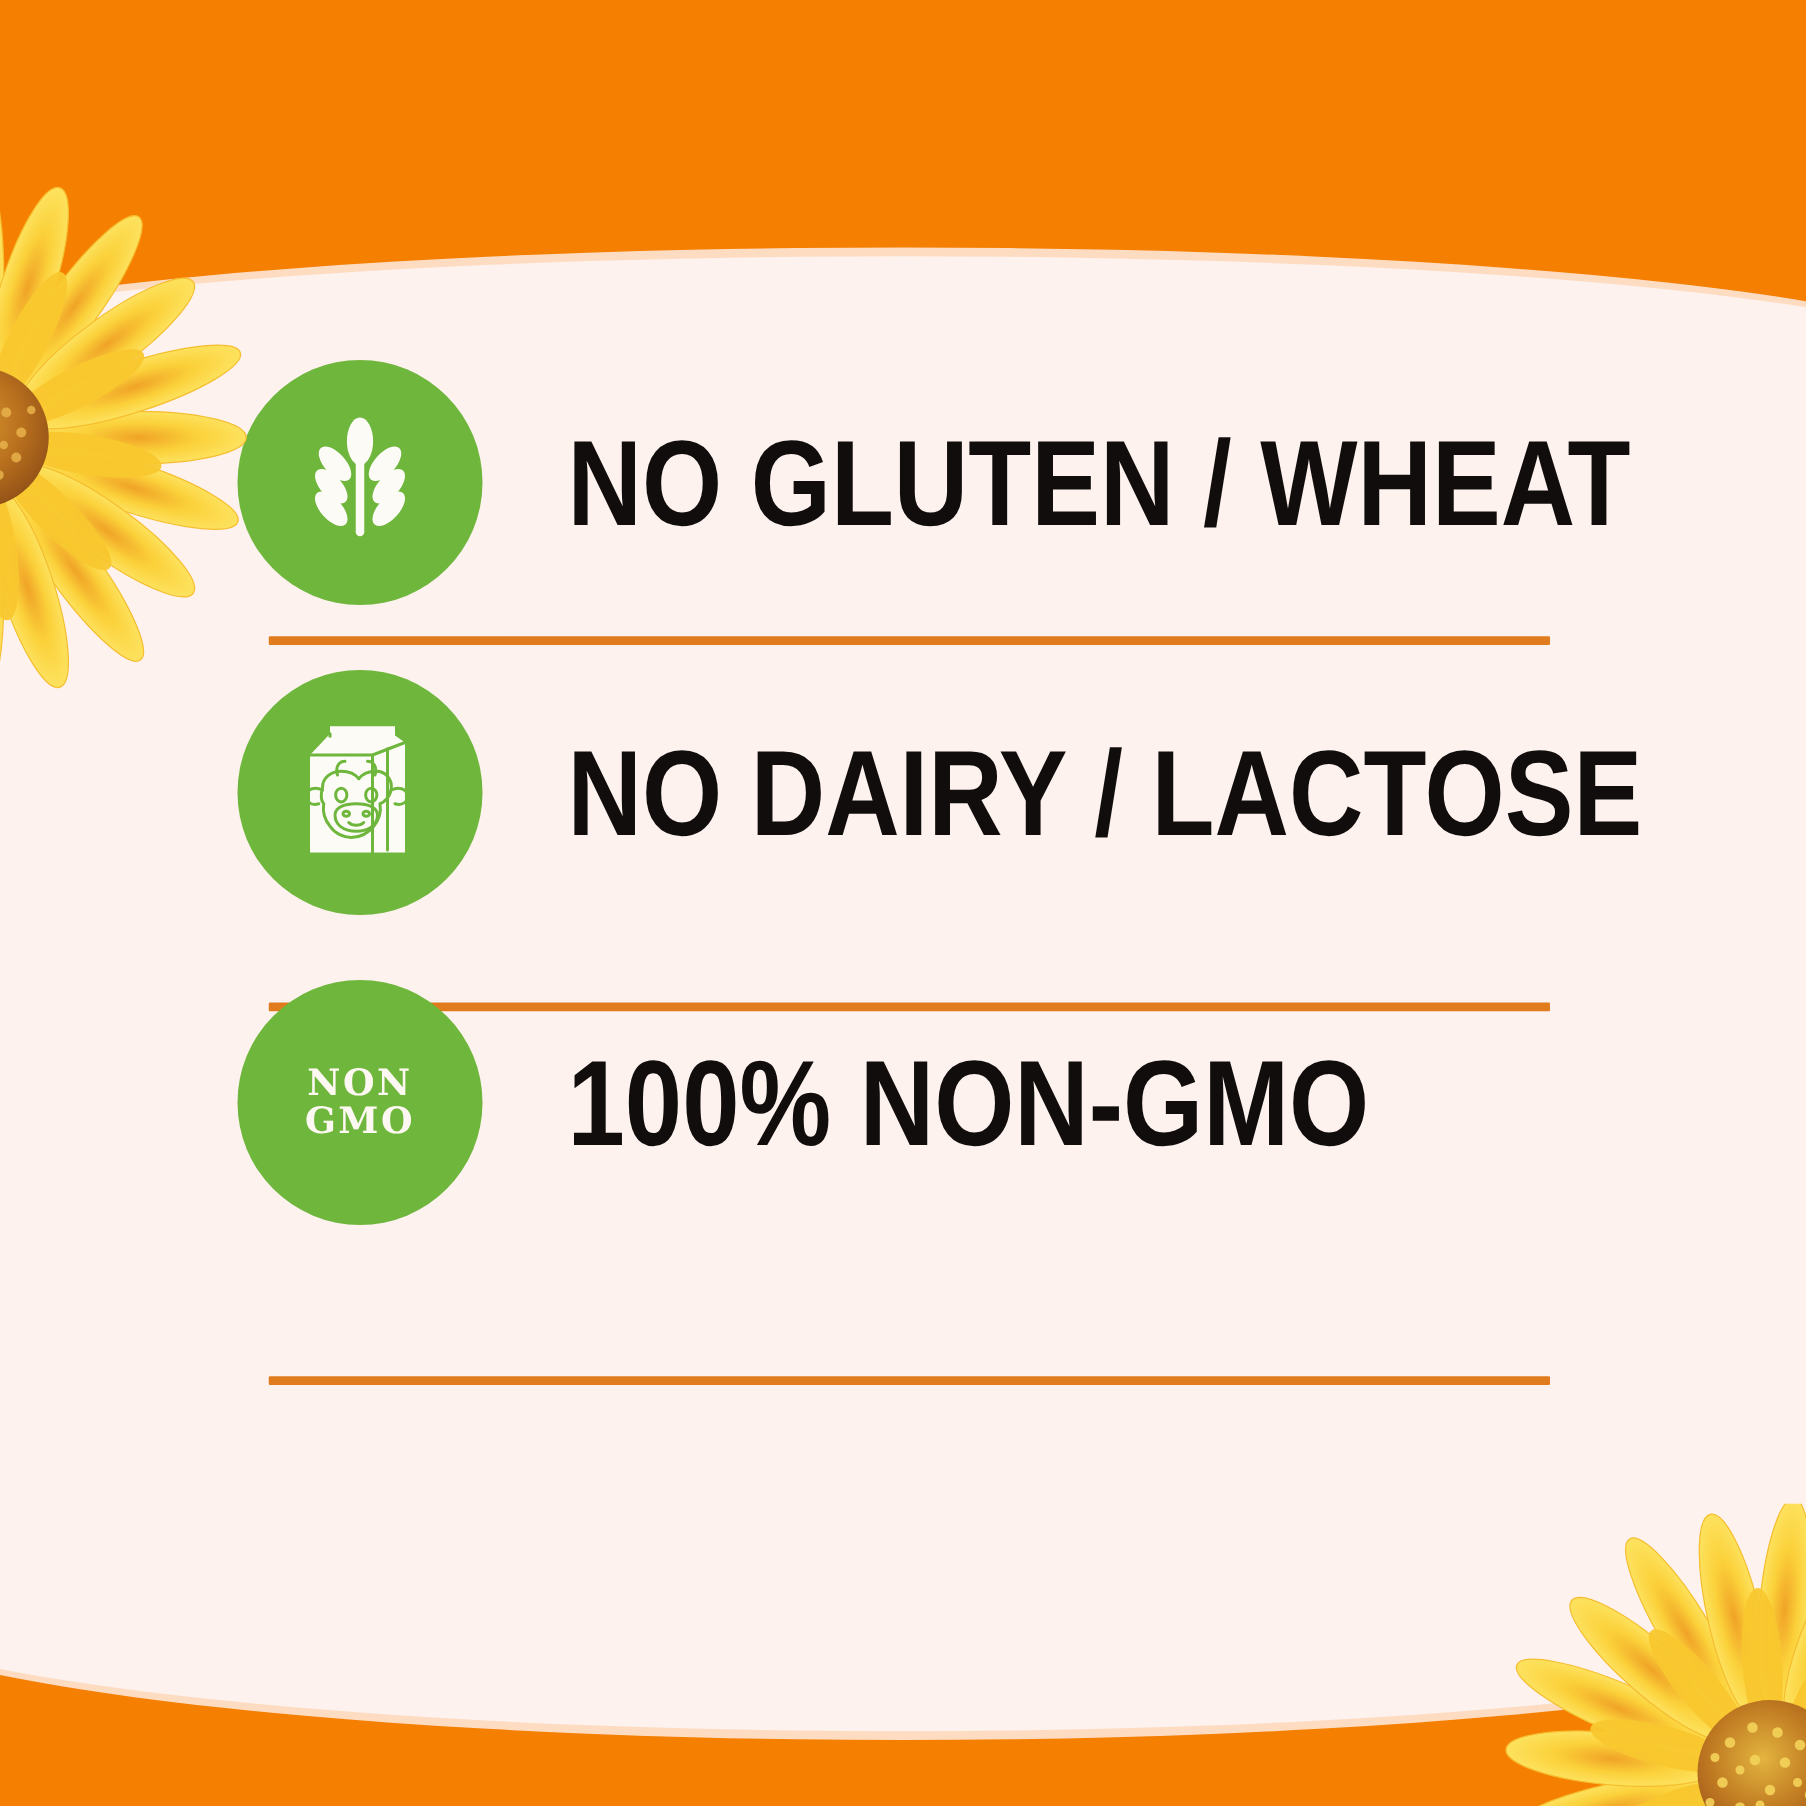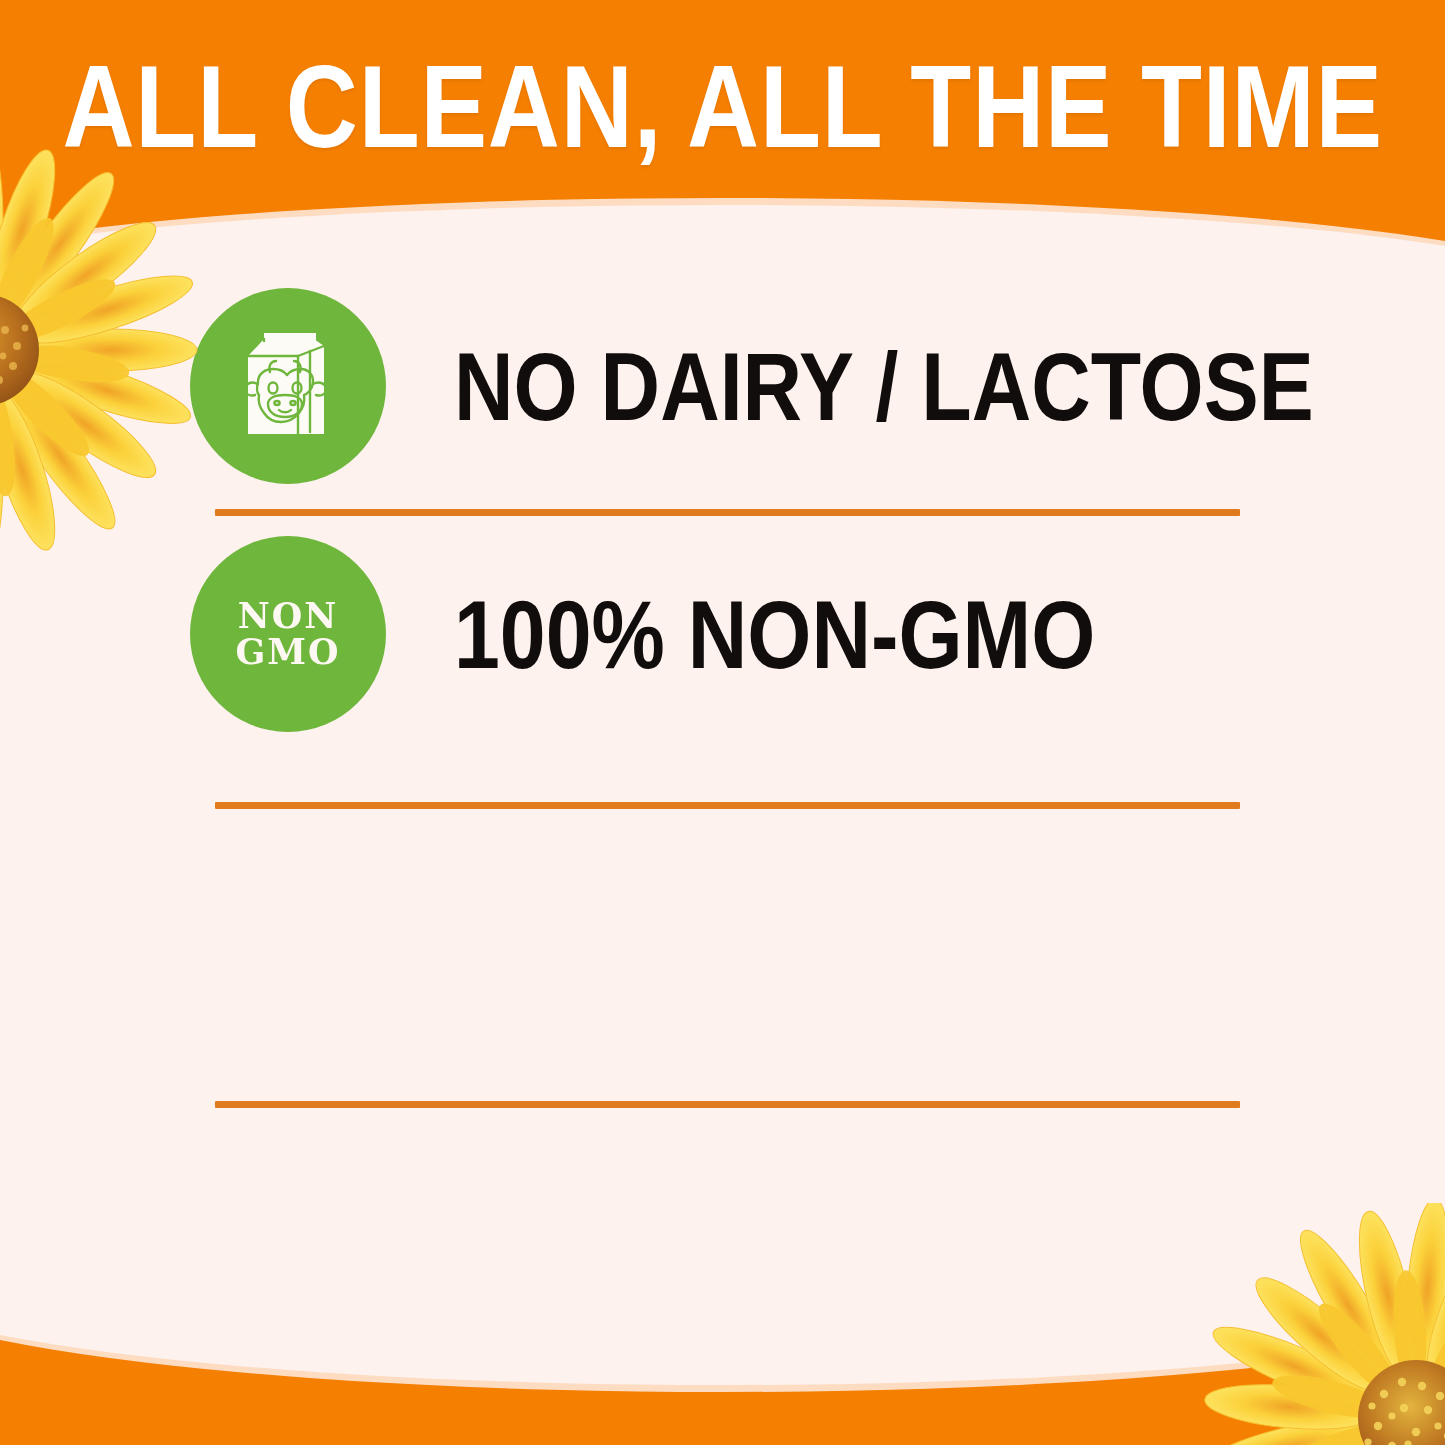--- a/index.html
+++ b/index.html
@@ -117,21 +117,21 @@
   }
   .div-1 { top: 509px; }
   .div-2 { top: 802px; }
   .div-3 { top: 1101px; }
 
   
   .nongmo {
     color: #FDF8F2;
     font-family: "DejaVu Serif", serif;
     font-weight: bold;
-    font-size: 35px;
+    font-size: 29px;
     line-height: 1.02;
     text-align: center;
     letter-spacing: 2px;
   }
 
   
   .sunflower {
     position: absolute;
     z-index: 7;
     pointer-events: none;
@@ -151,30 +151,49 @@
 </style>
 </head>
 <body>
 
 <div id="poster">
 
   <div class="orange-bg"></div>
 
   <div class="cream-panel"></div>
 
-  <div class="header">
-    <div class="header-title">ALL CLEAN, ALL THE TIME</div>
-  </div>
 
   <div class="divider div-1"></div>
   <div class="divider div-2"></div>
   <div class="divider div-3"></div>
 
   <div class="rows">
 
+    <div class="row">
+      <div class="badge">
+        <span>
+          <svg width="100" height="110" viewBox="0 0 100 110">
+            <g fill="#FDFBF6">
+              <rect x="46.6" y="34" width="6.8" height="64" rx="3.4"></rect>
+
+              <ellipse cx="50" cy="22" rx="10.5" ry="19" transform="rotate(0 50 22)"></ellipse>
+
+              <ellipse cx="30" cy="40" rx="8.5" ry="17" transform="rotate(-42 30 40)"></ellipse>
+              <ellipse cx="27" cy="58" rx="8.5" ry="17" transform="rotate(-42 27 58)"></ellipse>
+              <ellipse cx="27" cy="76" rx="8.5" ry="17" transform="rotate(-42 27 76)"></ellipse>
+
+              <ellipse cx="70" cy="40" rx="8.5" ry="17" transform="rotate(42 70 40)"></ellipse>
+              <ellipse cx="73" cy="58" rx="8.5" ry="17" transform="rotate(42 73 58)"></ellipse>
+              <ellipse cx="73" cy="76" rx="8.5" ry="17" transform="rotate(42 73 76)"></ellipse>
+            </g>
+          </svg>
+        </span>
+      </div>
+      <div class="row-label">NO GLUTEN / WHEAT</div>
+    </div>
 
     <div class="row">
       <div class="badge">
         <span>
           <svg width="108" height="116" viewBox="0 0 108 116">
             <g fill="#FDFBF6">
 
               <path d="M14 28 L64 28 L64 106 L14 106 Z"></path>
 
               <path d="M64 28 L90 18 L90 106 L64 106 Z"></path>

